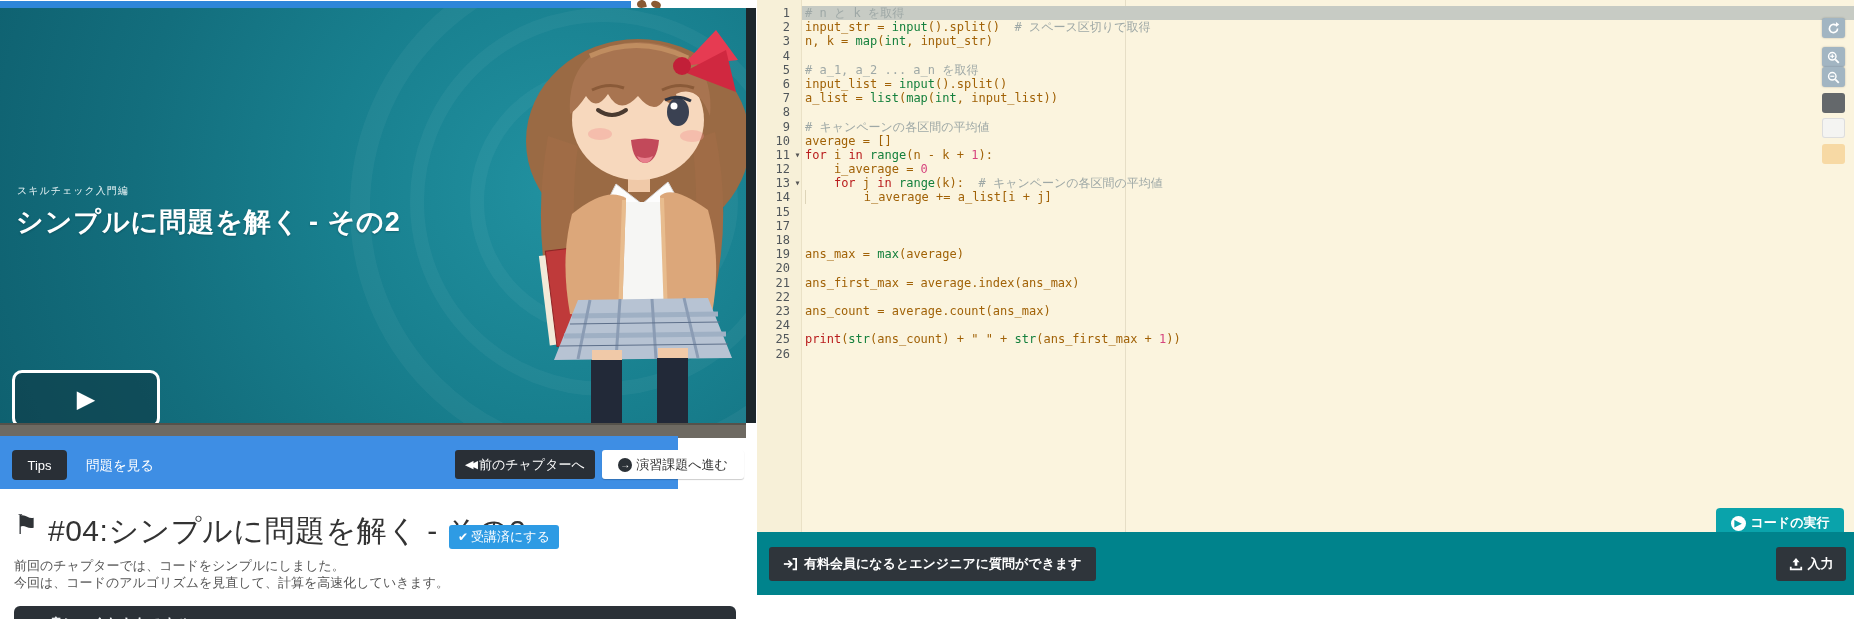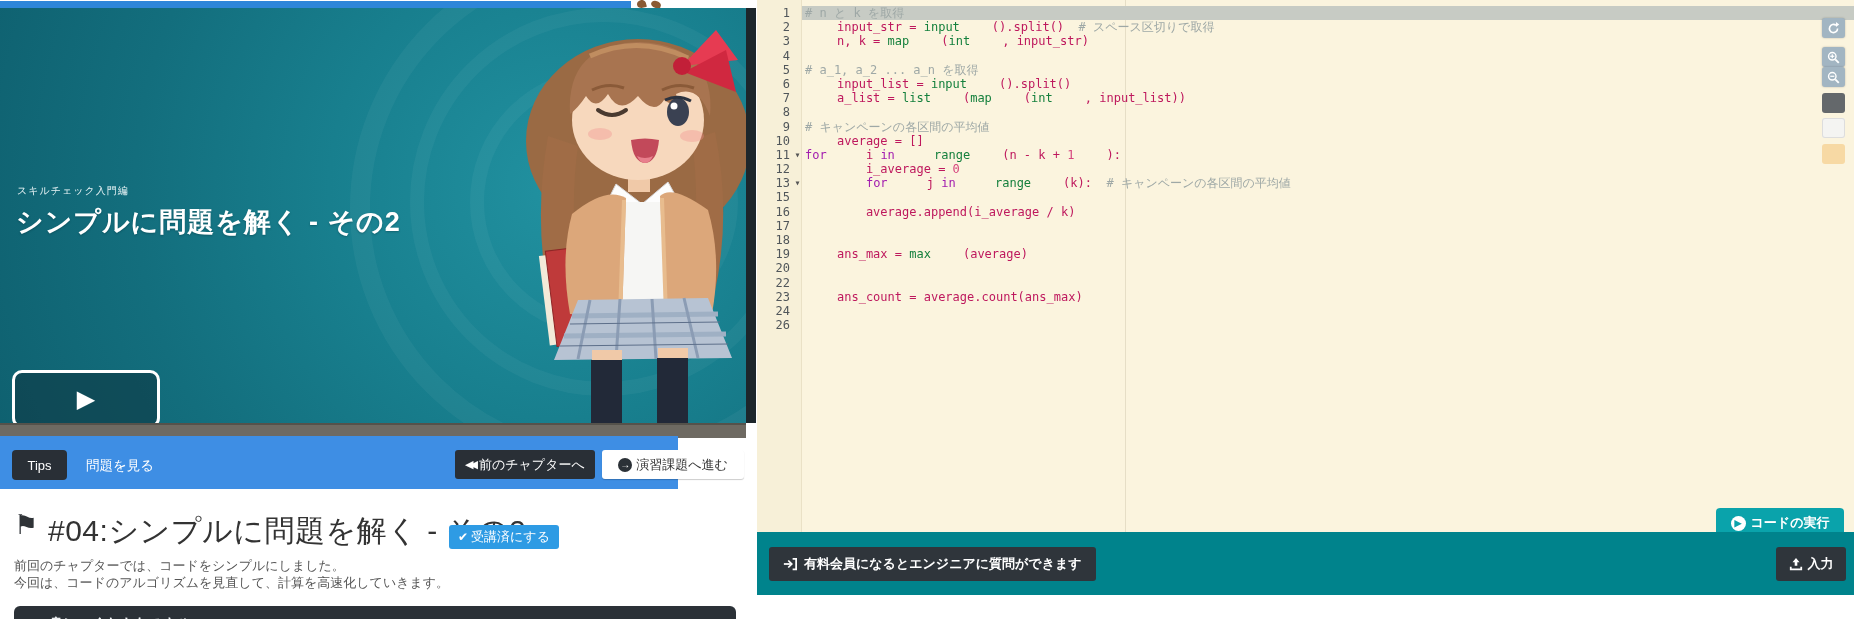--- a/index.html
+++ b/index.html
@@ -60,23 +60,23 @@
   #editor{left:0;top:0;width:1097px;height:556px;background:#fbf4de;overflow:hidden;}
   #gutter-bg{left:0;top:0;width:44px;height:556px;background:#f7f0d8;border-right:1px solid #eae1c6;}
   #ruler{left:368px;top:0;width:1px;height:556px;background:#e6dec6;}
   #code-lines{left:0;top:6px;right:0;font-family:"DejaVu Sans Mono",monospace;font-size:12px;}
   .crow{height:14.2px;line-height:14.4px;display:flex;}
   .crow.hl{background:linear-gradient(90deg,rgba(0,0,0,0) 0,rgba(0,0,0,0) 45px,#c7cbc4 45px);}
   .ln{width:33px;text-align:right;color:#50565a;flex:none;}
   .fold{width:15px;text-align:center;color:#555;font-size:10px;flex:none;cursor:pointer;}
   .codetext{white-space:pre;}
   .codetext span{white-space:pre;}
-  .tk-pl{color:#be185d;margin-left:32px;}
+  .tk-pl{color:#a16207;}
   .tk-cm{color:#9ea8a6;}
-  .tk-kw{color:#a21caf;}
+  .tk-kw{color:#b91c1c;}
   .tk-fn{color:#15803d;}
   .tk-num{color:#d6447e;}
   .tk-guide{border-left:1px solid #ddd4b8;}
 
   .side-btn{left:1065px;width:23px;height:20px;border-radius:3px;background:#a2b5c2;display:flex;
             align-items:center;justify-content:center;cursor:pointer;box-shadow:0 0 2px rgba(0,0,0,.25);}
   #btn-refresh{top:18px;}
   #btn-zoom-in{top:47px;}
   #btn-zoom-out{top:67px;}
   .swatch{left:1065px;width:23px;height:20px;border-radius:3px;cursor:pointer;}
@@ -280,63 +280,73 @@
           <span class="ln">12</span>
           <span class="fold"></span>
           <span class="codetext"><span class="tk-pl">    i_average = </span><span class="tk-num">0</span></span>
         </div>
         <div class="crow">
           <span class="ln">13</span>
           <span class="fold">▾</span>
           <span class="codetext"><span class="tk-pl">    </span><span class="tk-kw">for</span><span class="tk-pl"> j </span><span class="tk-kw">in</span><span class="tk-pl"> </span><span class="tk-fn">range</span><span class="tk-pl">(k):  </span><span class="tk-cm"># キャンペーンの各区間の平均値</span></span>
         </div>
         <div class="crow">
+          <span class="ln">14</span>
+          <span class="fold"></span>
+          <span class="codetext"><span class="tk-guide">    </span><span class="tk-pl">    i_average += a_list[i + j]</span></span>
+        </div>
+        <div class="crow">
           <span class="ln">15</span>
           <span class="fold"></span>
           <span class="codetext"></span>
         </div>
         <div class="crow">
-          <span class="ln">16</span>
-          <span class="fold"></span>
-          <span class="codetext"><span class="tk-pl">    average.append(i_average / k)</span></span>
-        </div>
-        <div class="crow">
           <span class="ln">17</span>
           <span class="fold"></span>
           <span class="codetext"></span>
         </div>
         <div class="crow">
           <span class="ln">18</span>
           <span class="fold"></span>
           <span class="codetext"></span>
         </div>
         <div class="crow">
           <span class="ln">19</span>
           <span class="fold"></span>
           <span class="codetext"><span class="tk-pl">ans_max = </span><span class="tk-fn">max</span><span class="tk-pl">(average)</span></span>
         </div>
         <div class="crow">
           <span class="ln">20</span>
           <span class="fold"></span>
           <span class="codetext"></span>
         </div>
         <div class="crow">
+          <span class="ln">21</span>
+          <span class="fold"></span>
+          <span class="codetext"><span class="tk-pl">ans_first_max = average.index(ans_max)</span></span>
+        </div>
+        <div class="crow">
           <span class="ln">22</span>
           <span class="fold"></span>
           <span class="codetext"></span>
         </div>
         <div class="crow">
           <span class="ln">23</span>
           <span class="fold"></span>
           <span class="codetext"><span class="tk-pl">ans_count = average.count(ans_max)</span></span>
         </div>
         <div class="crow">
           <span class="ln">24</span>
           <span class="fold"></span>
           <span class="codetext"></span>
+        </div>
+        <div class="crow">
+          <span class="ln">25</span>
+          <span class="fold"></span>
+          <span class="codetext"><span class="tk-kw">print</span><span class="tk-pl">(</span><span class="tk-fn">str</span><span class="tk-pl">(ans_count) + " " + </span><span class="tk-fn">str</span><span class="tk-pl">(ans_first_max + </span><span class="tk-num">1</span><span class="tk-pl">))</span></span>
         </div>
         <div class="crow">
           <span class="ln">26</span>
           <span class="fold"></span>
           <span class="codetext"></span>
         </div>
       </div>
 
     <div id="btn-refresh" class="abs side-btn">
       <svg width="13" height="13" viewBox="0 0 16 16">

